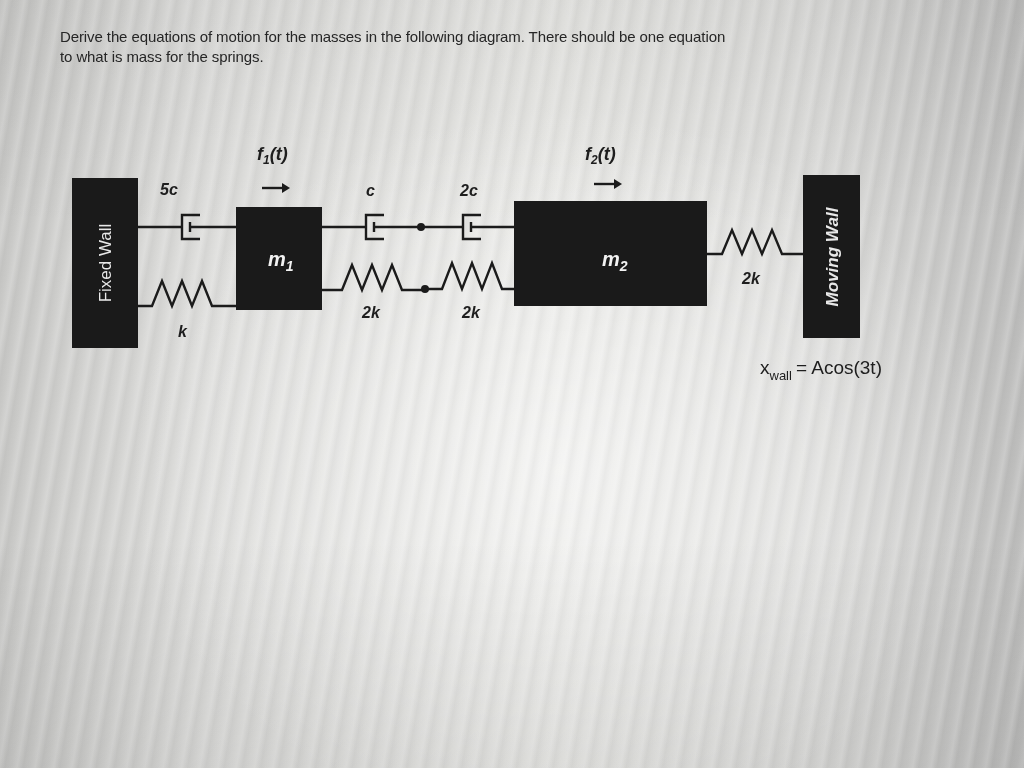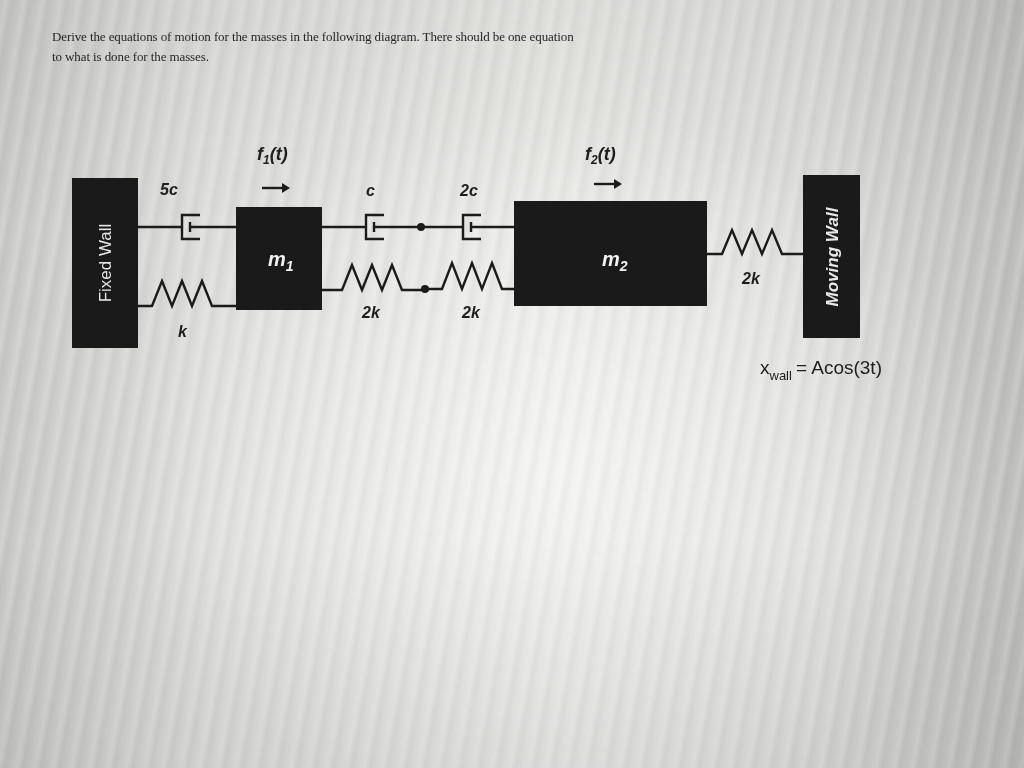--- a/index.html
+++ b/index.html
@@ -19,24 +19,24 @@
       background: repeating-linear-gradient(100deg, rgba(255,255,255,0) 0px, rgba(255,255,255,0.18) 6px, rgba(0,0,0,0.03) 12px, rgba(255,255,255,0) 18px);
       pointer-events: none;
     }
     .vignette {
       position: absolute; left: 0; top: 0; width: 1024px; height: 768px;
       background: linear-gradient(180deg, rgba(0,0,0,0.04) 0%, rgba(0,0,0,0) 30%, rgba(0,0,0,0) 70%, rgba(0,0,0,0.06) 100%);
       pointer-events: none;
     }
     .prompt {
       position: absolute;
-      left: 52px; top: 27px;
+      left: 60px; top: 27px;
       width: 860px;
-      font-family: Liberation Serif, serif;
-      font-size: 13px;
+      font-family: Liberation Sans, sans-serif;
+      font-size: 15px;
       line-height: 20px;
       color: #262626;
       letter-spacing: -0.1px;
     }
     .prompt div { white-space: nowrap; }
 
     svg.diagram {
       position: absolute; left: 0; top: 0;
       width: 1024px; height: 768px;
     }
@@ -73,21 +73,21 @@
     .line { stroke: #1b1b1b; stroke-width: 2.4; fill: none; stroke-linejoin: miter; }
   </style>
 </head>
 <body>
 
 <div class="streaks"></div>
 <div class="vignette"></div>
 
 <div class="prompt">
   <div>Derive the equations of motion for the masses in the following diagram.  There should be one equation</div>
-  <div>to what is done for the masses.</div>
+  <div>to what is mass for the springs.</div>
 </div>
 
 <svg class="diagram" viewBox="0 0 1024 768">
 
   <g>
     <rect x="72" y="178" width="66" height="170" fill="#1a1a1a"></rect>
     <text class="wall-label" transform="translate(111,263) rotate(-90)" text-anchor="middle">Fixed Wall</text>
   </g>
 
   <g>

